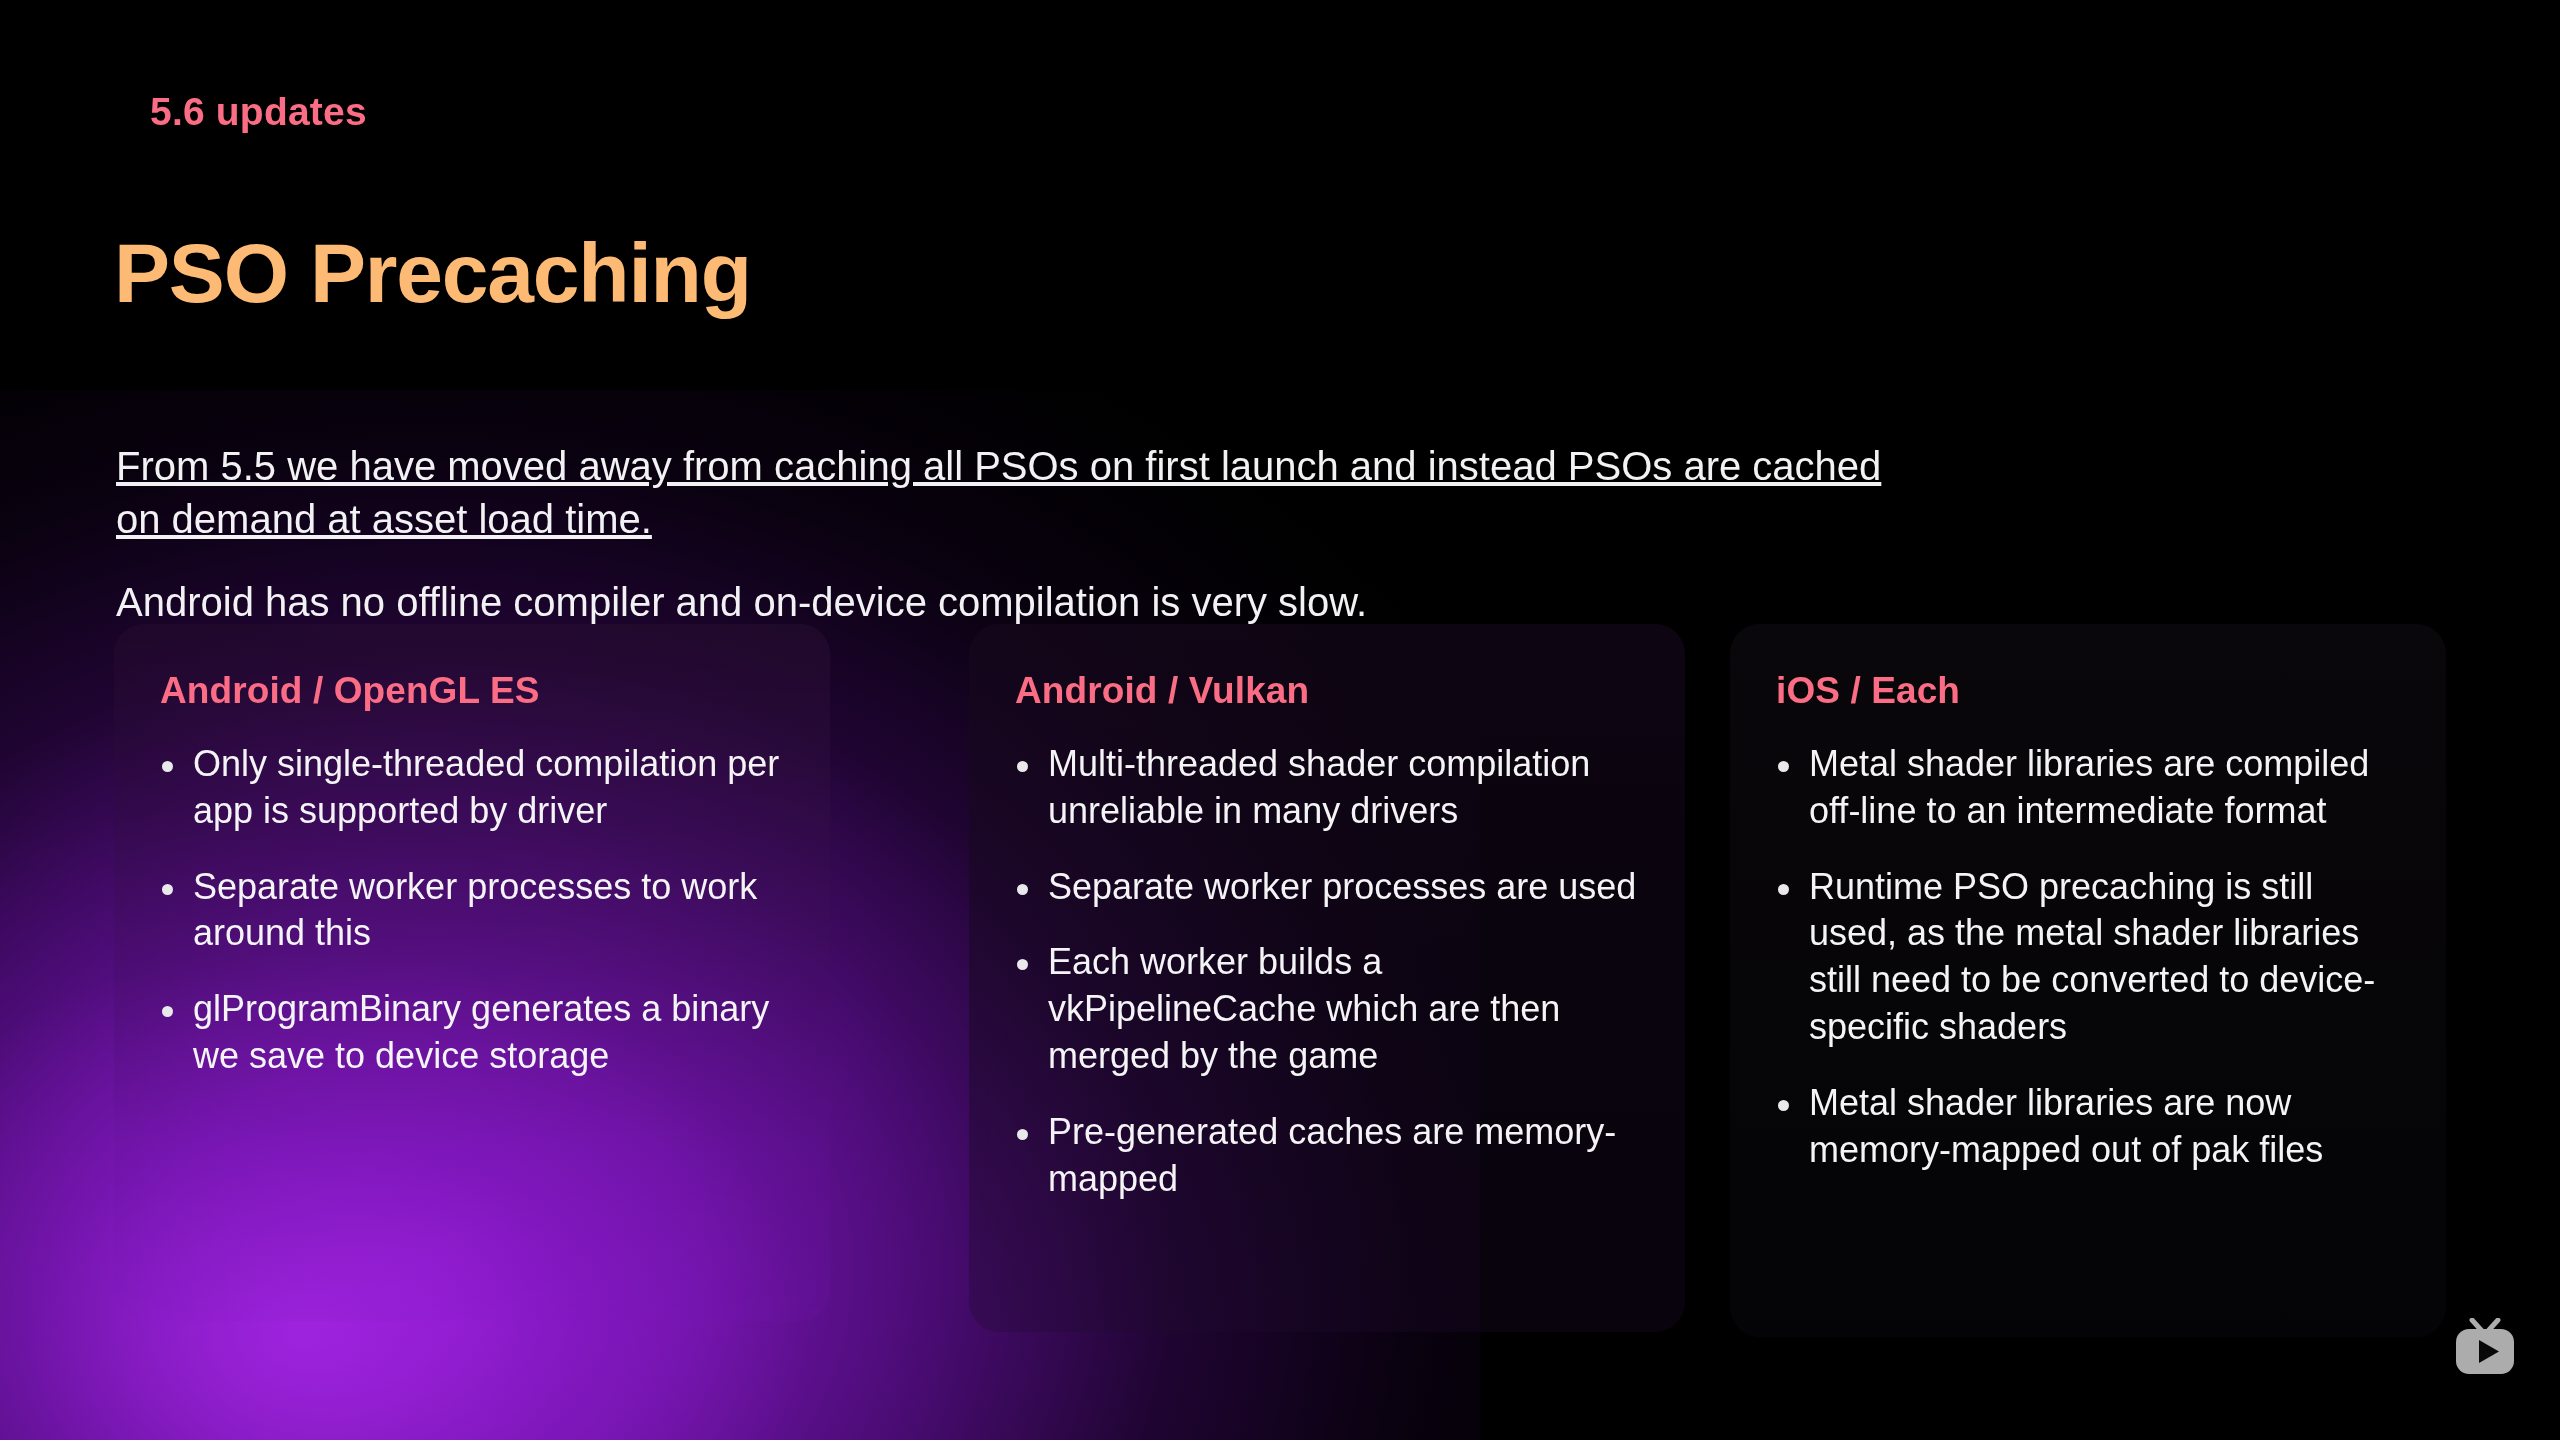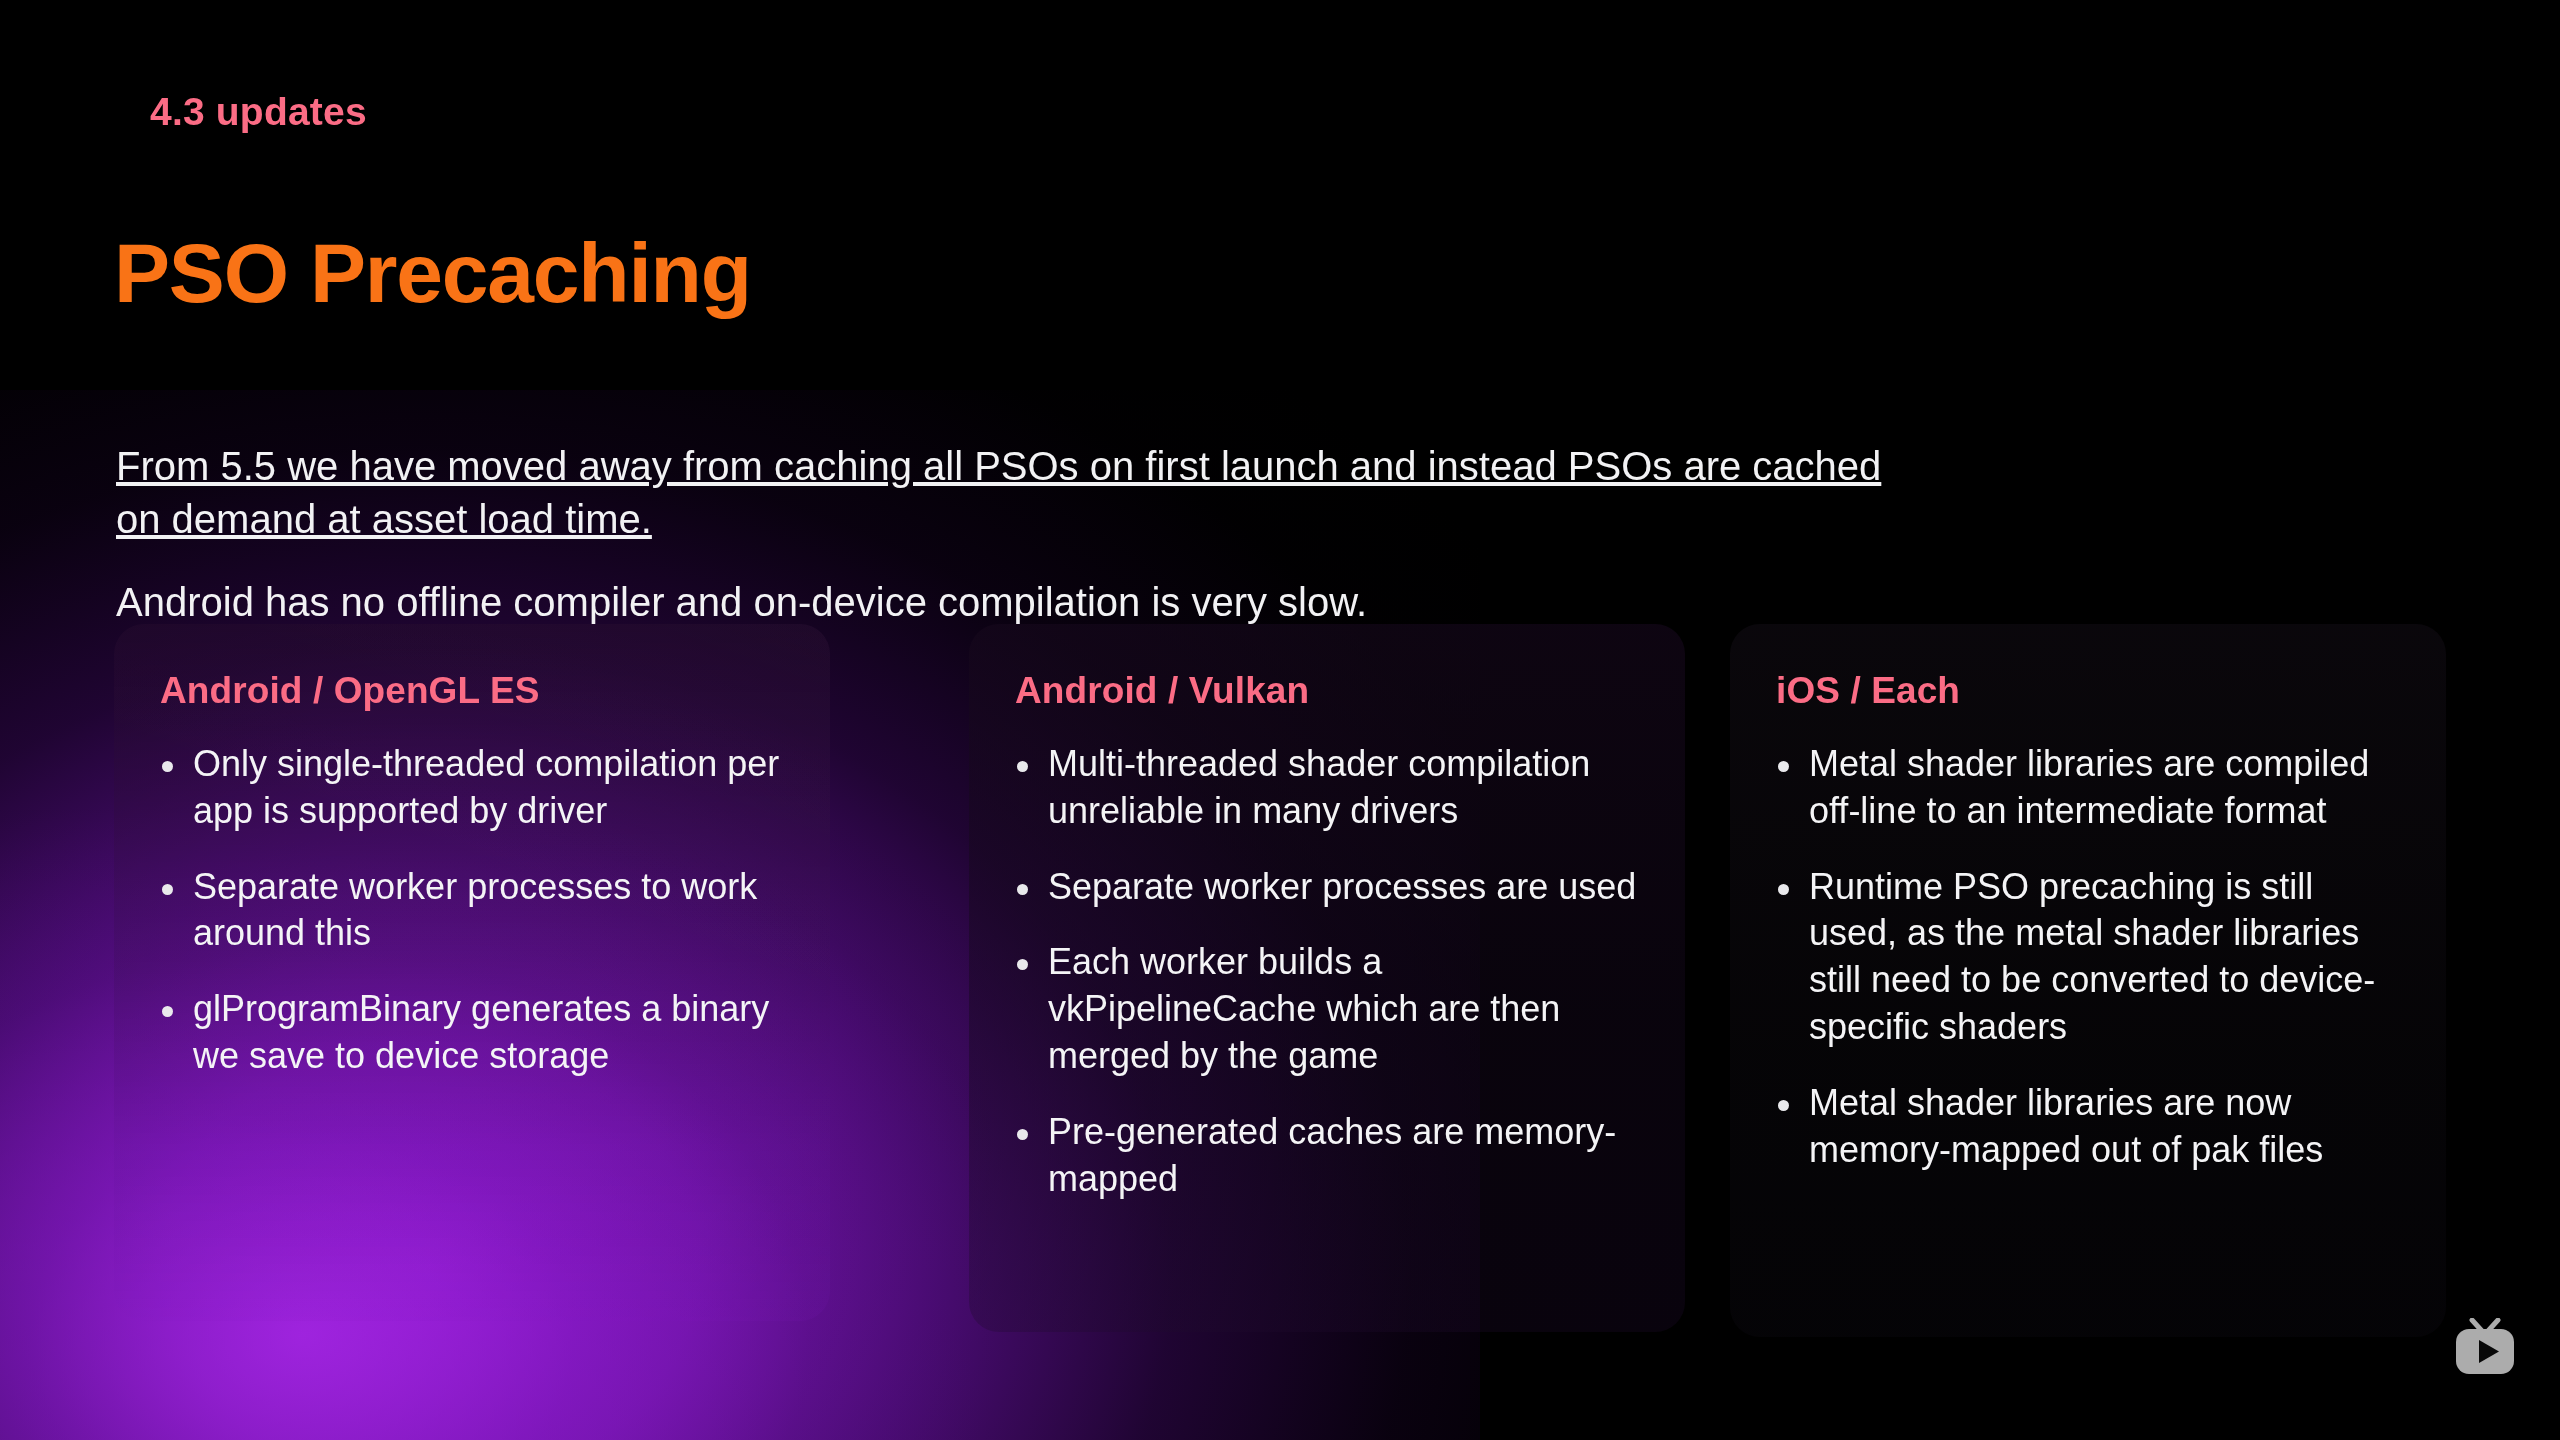--- a/index.html
+++ b/index.html
@@ -43,21 +43,21 @@
   .eyebrow{
     position:absolute;left:150px;top:92px;
     font-size:39px;font-weight:bold;letter-spacing:0.2px;
     color:#fb6c85;line-height:1;
   }
   .title{
     position:absolute;left:114px;top:175px;
     font-size:84px;font-weight:bold;line-height:1.02;
     letter-spacing:-1.2px;
   }
-  .title .l1{color:#f97316;display:block;text-align:center;}
+  .title .l1{color:#fdba74;display:block;text-align:center;}
   .title .l2{color:#ffffff;display:block;}
 
   .para{
     position:absolute;left:116px;
     color:#f2f2f4;font-size:40px;line-height:1.32;
     font-weight:400;max-width:1800px;
   }
   #para1{top:400px;text-decoration:underline;}
   #para2{top:536px;}
 
@@ -108,21 +108,21 @@
   }
 </style>
 </head>
 <body>
 
 <div id="slide">
 
   <div class="glow-bl"></div>
   <div class="glow-bl2"></div>
 
-  <div class="eyebrow">4.3 updates</div>
+  <div class="eyebrow">5.6 updates</div>
 
   <h1 class="title">
     <span class="l1">PSO Precaching</span>
   </h1>
 
   <p class="para" id="para1">From 5.5 we have moved away from caching all PSOs on first launch and instead PSOs are cached on demand at asset load time.</p>
   <p class="para" id="para2">Android has no offline compiler and on-device compilation is very slow.</p>
 
   <div class="cards">
 

